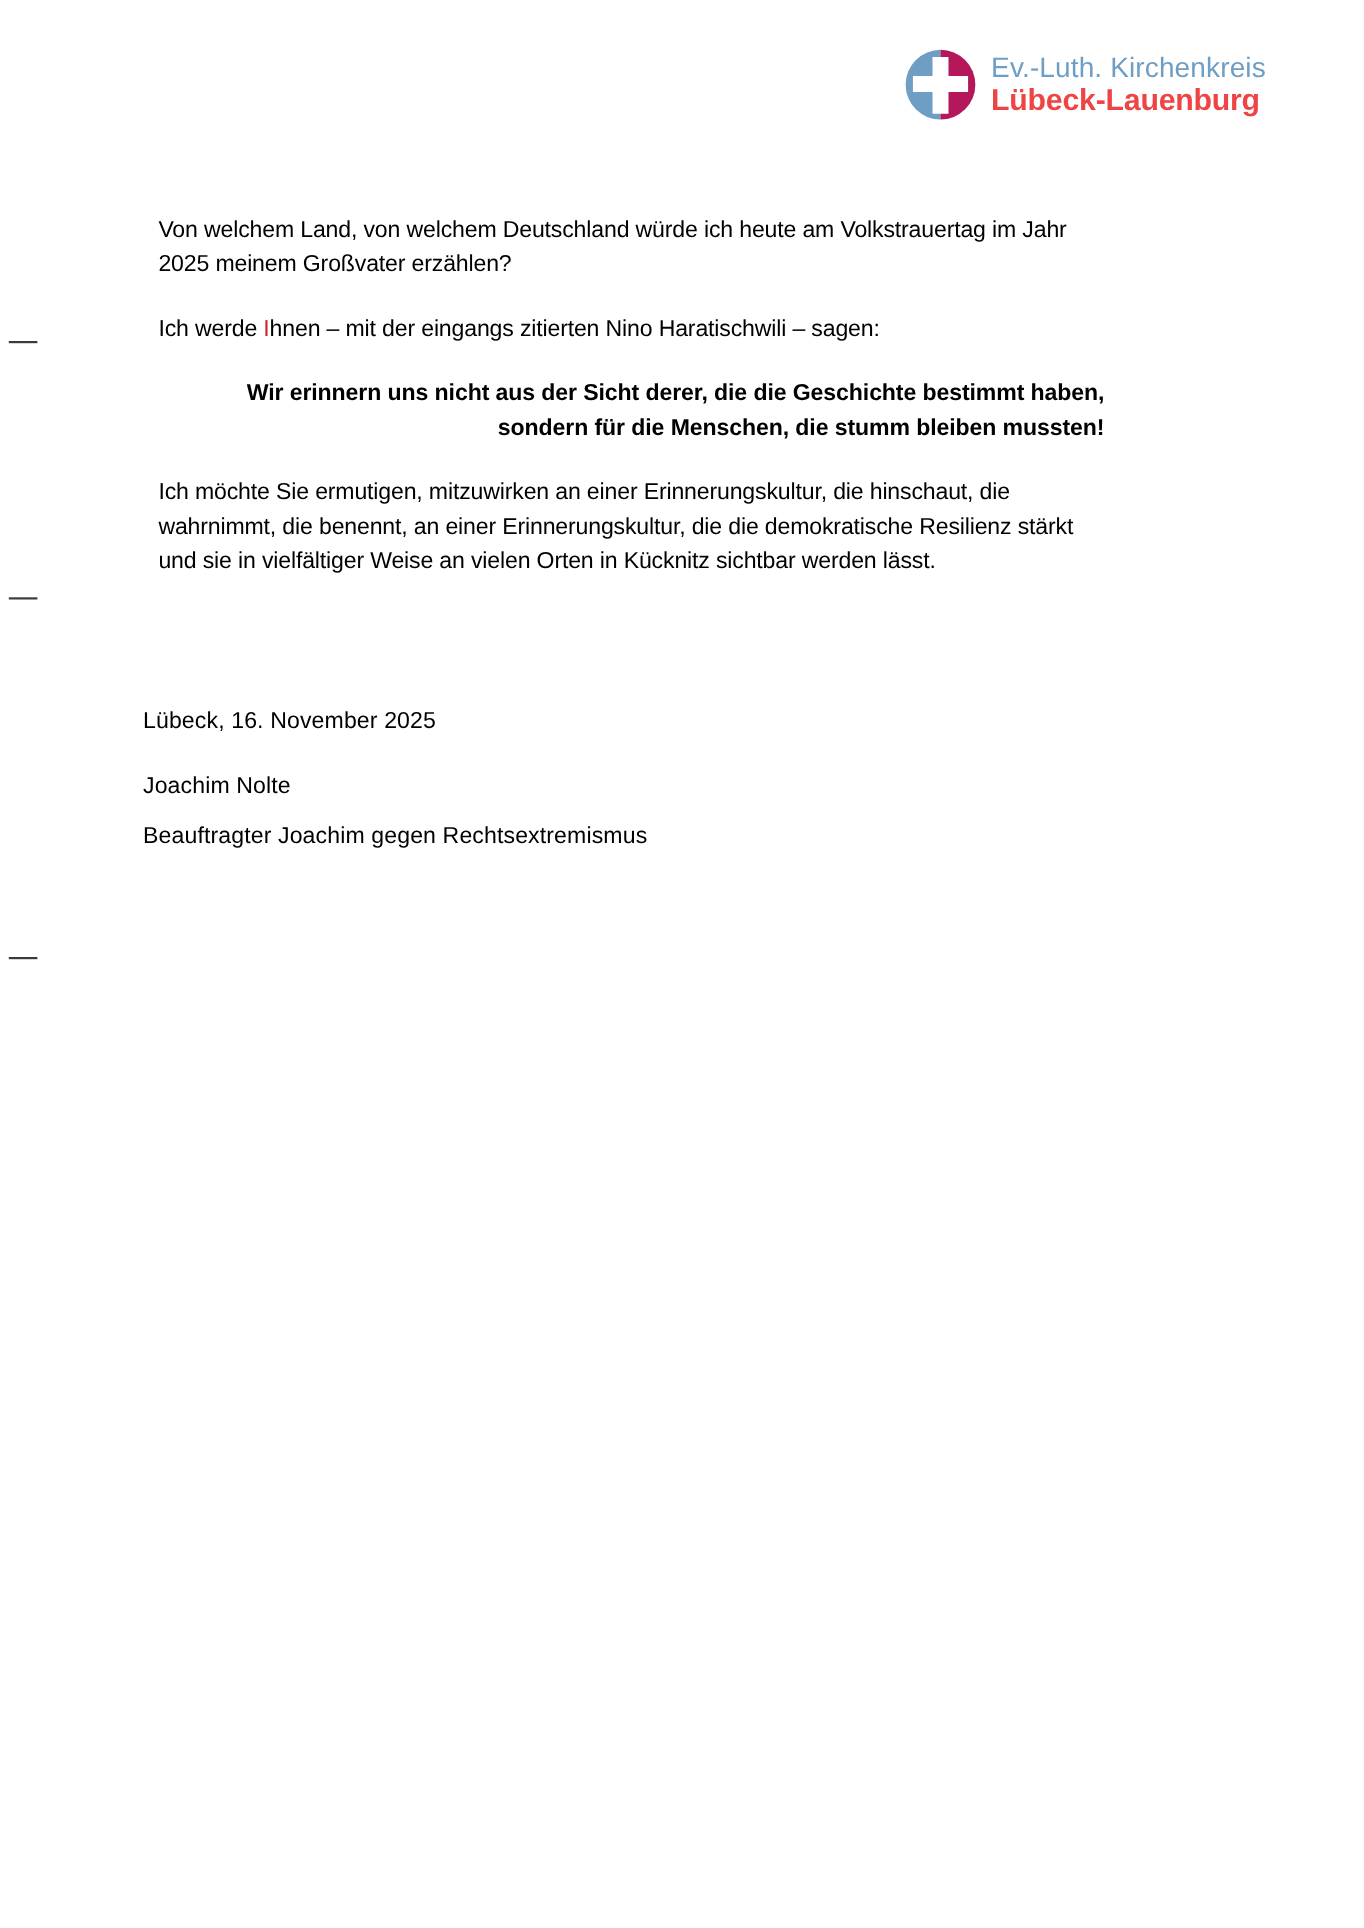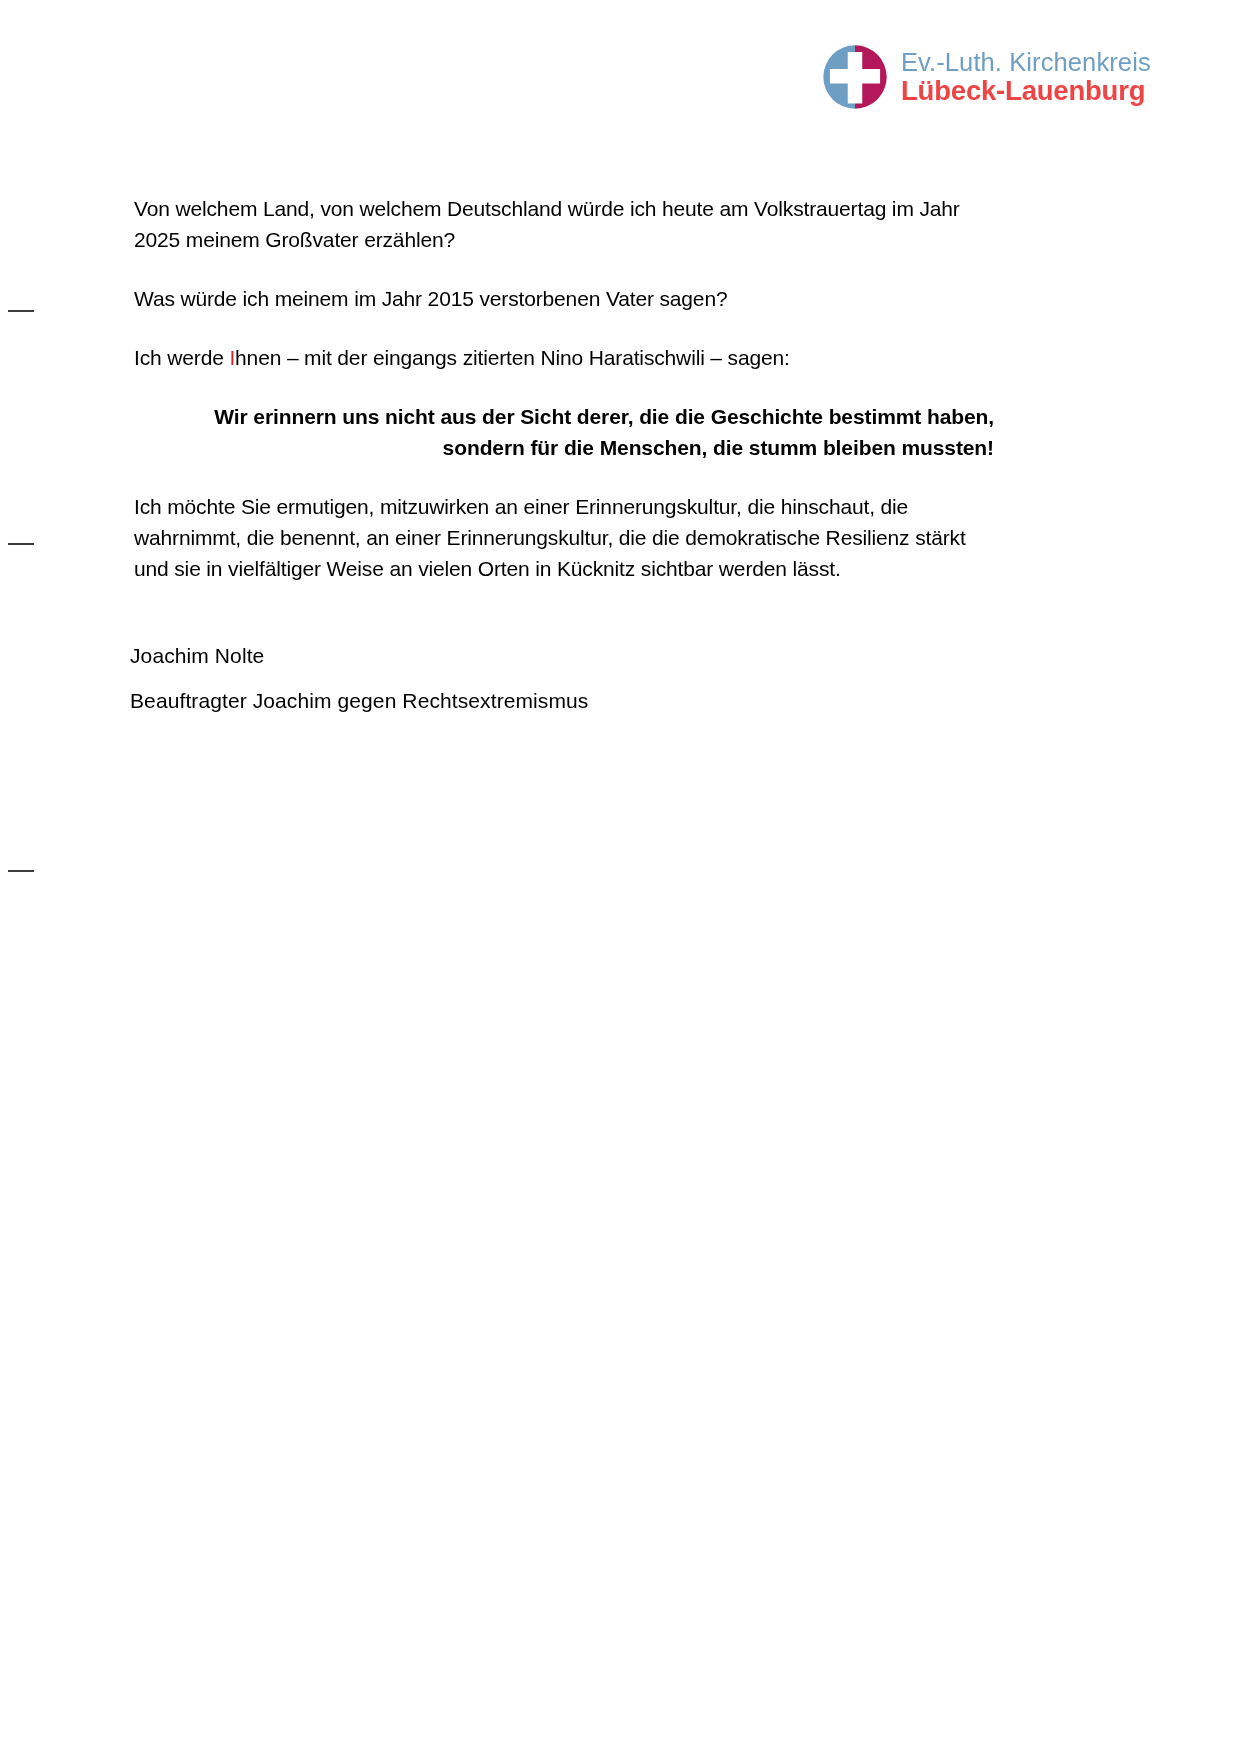--- a/index.html
+++ b/index.html
@@ -64,21 +64,21 @@
     position: absolute;
     left: 8px;
     width: 26px;
     height: 0;
     border-top: 2px solid #3b3b3b;
   }
 
   
   .content {
     position: absolute;
-    left: 134px;
+    left: 144px;
     top: 193px;
     width: 860px;
   }
   p.para {
     margin: 0 0 28px 0;
     font-family: "Liberation Sans", sans-serif;
     font-size: 21px;
     line-height: 31px;
     color: #000000;
     font-stretch: semi-condensed;
@@ -132,28 +132,28 @@
   </div>
 
   <div class="margin-tick" style="top:310px;"></div>
   <div class="margin-tick" style="top:543px;"></div>
   <div class="margin-tick" style="top:870px;"></div>
 
   <div class="content">
 
     <p class="para">Von welchem Land, von welchem Deutschland würde ich heute am Volkstrauertag im Jahr 2025 meinem Großvater erzählen?</p>
 
-    <p class="para">Was würde ich meinem im Jahr 2015 verstorbenen Vater sagen?</p>
 
     <p class="para"><span>Ich werde </span><span class="accent-letter">I</span><span>hnen – mit der eingangs zitierten Nino Haratischwili – sagen:</span></p>
 
     <p class="para bold">Wir erinnern uns nicht aus der Sicht derer, die die Geschichte bestimmt haben, sondern für die Menschen, die stumm bleiben mussten!</p>
 
     <p class="para">Ich möchte Sie ermutigen, mitzuwirken an einer Erinnerungskultur, die hinschaut, die wahrnimmt, die benennt, an einer Erinnerungskultur, die die demokratische Resilienz stärkt und sie in vielfältiger Weise an vielen Orten in Kücknitz sichtbar werden lässt.</p>
 
   </div>
 
   <div class="signature">
+    <p class="sig-line sig-gap-lg">Lübeck, 16. November 2025</p>
     <p class="sig-line sig-gap-md">Joachim Nolte</p>
     <p class="sig-line">Beauftragter Joachim gegen Rechtsextremismus</p>
   </div>
 
 </div>
 
 </body></html>

